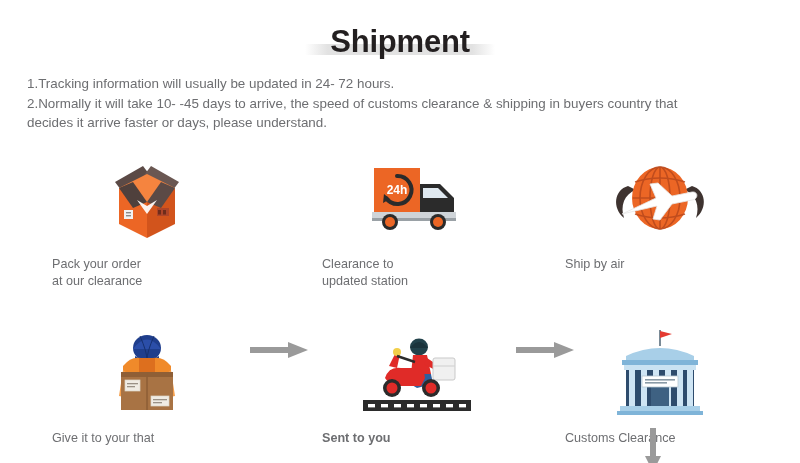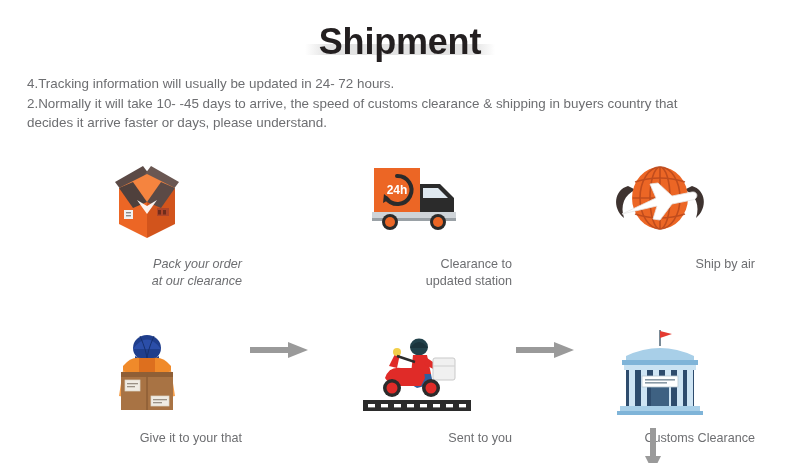--- a/index.html
+++ b/index.html
@@ -31,21 +31,21 @@
     width: 190px;
     height: 11px;
     background: linear-gradient(90deg, rgba(222,222,222,0) 0%, #e2e2e2 12%, #e2e2e2 88%, rgba(222,222,222,0) 100%);
   }
   .title-text {
     position: absolute;
     left: 0;
     top: 0;
     width: 800px;
     text-align: center;
-    font-size: 36px;
+    font-size: 31px;
     font-weight: bold;
     color: #231f20;
     letter-spacing: -0.2px;
     line-height: 36px;
   }
 
   
   .intro {
     position: absolute;
     left: 27px;
@@ -61,64 +61,64 @@
   .flow {
     position: absolute;
     left: 0;
     top: 148px;
     width: 800px;
     height: 310px;
   }
   .cell {
     position: absolute;
     width: 190px;
-    text-align: right;
+    text-align: left;
   }
   .cell .art {
     height: 92px;
     position: relative;
     margin: 0 auto;
     width: 120px;
   }
   .cell .cap {
     margin-top: 12px;
     font-size: 12.6px;
     line-height: 16.5px;
     color: #6d6e71;
   }
   .cap .ln { display: block; }
 
   
-  #cell-pack      { left: 52px;  top: 4px; font-style: italic; }
+  #cell-pack      { left: 52px;  top: 4px; }
   #cell-transport { left: 322px; top: 4px; }
   #cell-air       { left: 565px; top: 4px; }
   
   #cell-customs   { left: 565px; top: 178px; }
-  #cell-sent      { left: 322px; top: 178px; }
+  #cell-sent      { left: 322px; top: 178px; font-weight: bold; }
   #cell-hand      { left: 52px;  top: 178px; }
 
   
   .arrow { position: absolute; }
   #arrow-1 { left: 250px; top: 192px; }
   #arrow-2 { left: 516px; top: 192px; }
   #arrow-down { left: 643px; top: 280px; }
 
   
   .art svg { display: block; position: absolute; left: 50%; transform: translateX(-50%); }
 </style>
 </head>
 <body>
 
 <div class="title-wrap">
   <div class="title-band"></div>
   <div class="title-text">Shipment</div>
 </div>
 
 <div class="intro">
-  <span class="ln">4.Tracking information will usually be updated in 24- 72 hours.</span>
+  <span class="ln">1.Tracking information will usually be updated in 24- 72 hours.</span>
   <span class="ln">2.Normally it will take 10- -45 days to arrive, the speed of customs clearance &amp; shipping in buyers country that</span>
   <span class="ln">decides it arrive faster or days, please understand.</span>
 </div>
 
 <div class="flow">
 
   <div class="cell" id="cell-pack">
     <div class="art">
       <svg width="108" height="92" viewBox="0 0 108 92">
 

